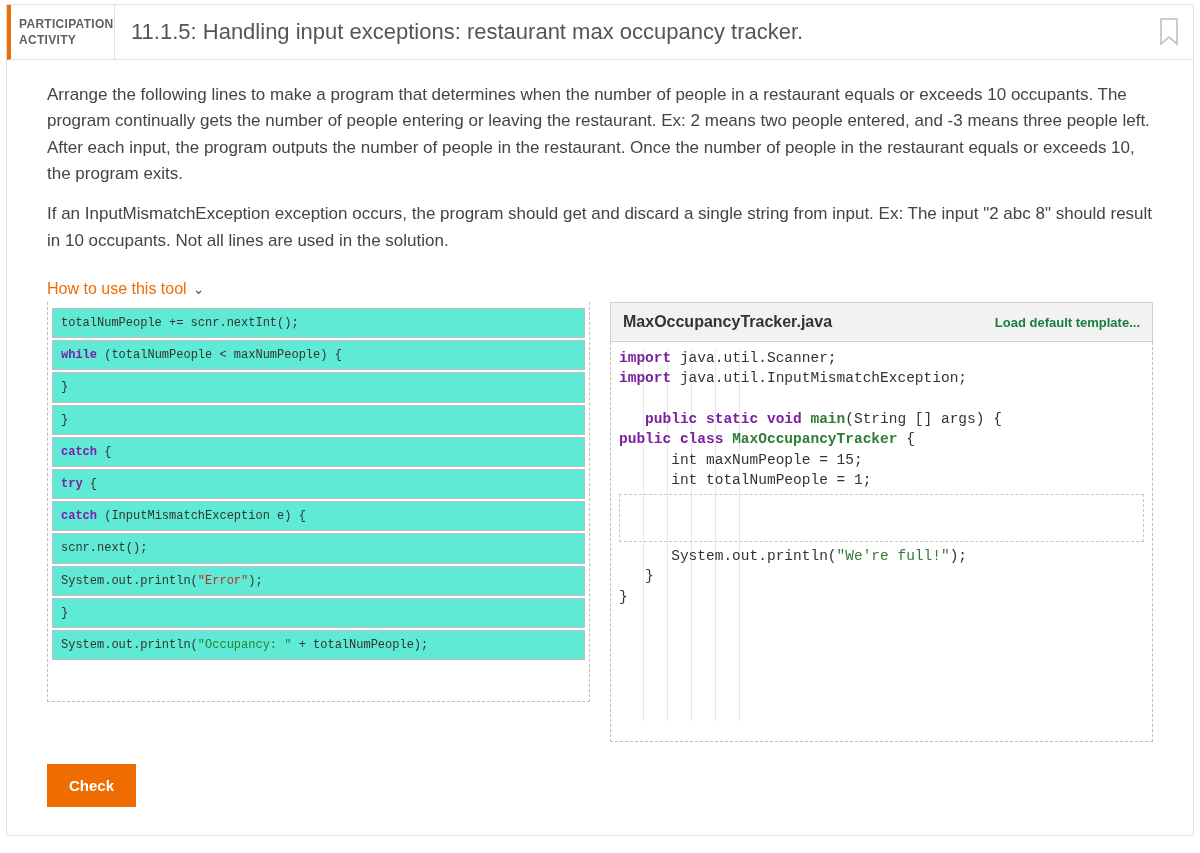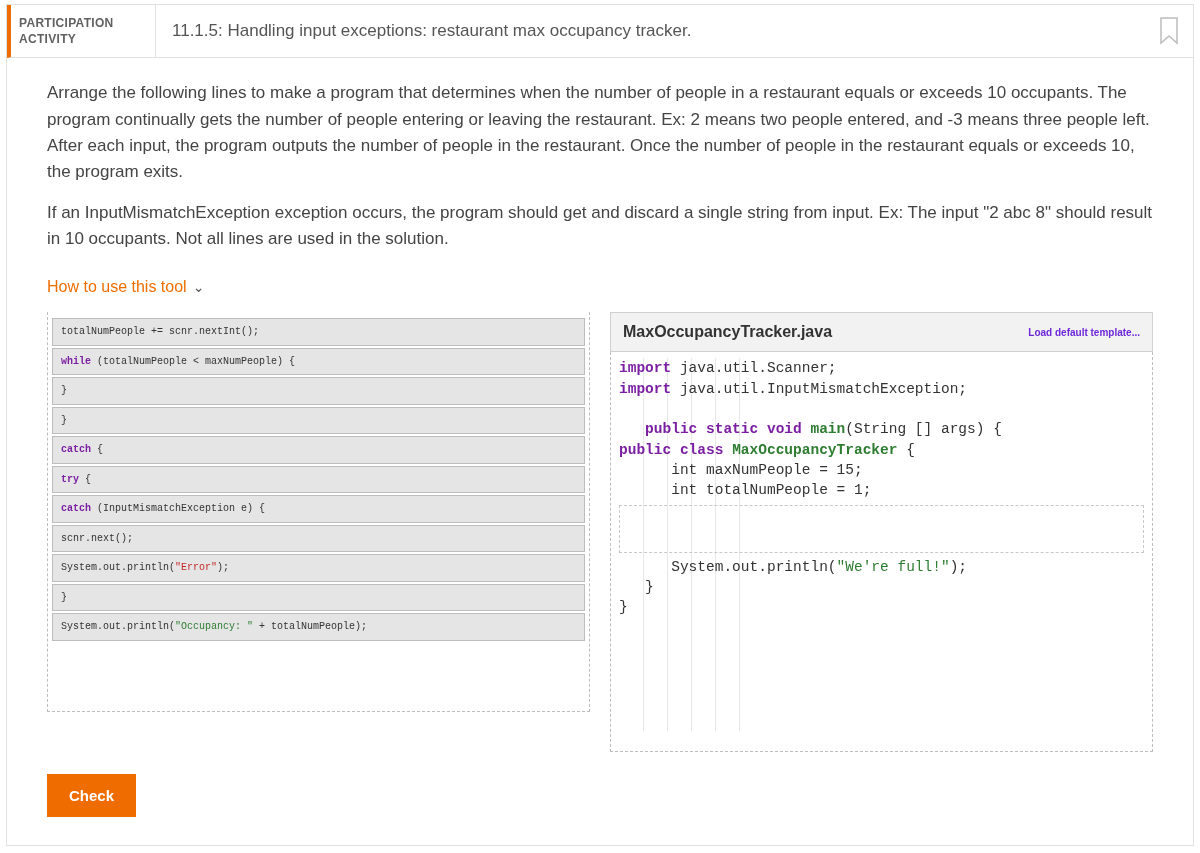--- a/index.html
+++ b/index.html
@@ -14,35 +14,35 @@
     margin: 4px 6px;
     background: #fff;
   }
   .activity-header {
     display: flex;
     align-items: stretch;
     border-bottom: 1px solid #e0e0e0;
     border-left: 4px solid #ef6c00;
   }
   .activity-kind {
-    width: 145px;
+    width: 104px;
     padding: 10px 8px;
     font-size: 12px;
     font-weight: 700;
     color: #616161;
     letter-spacing: 0.3px;
     line-height: 1.35;
     border-right: 1px solid #e0e0e0;
     display: flex;
     align-items: center;
   }
   .activity-title {
     flex: 1;
     padding: 14px 16px;
-    font-size: 17px;
+    font-size: 22px;
     color: #555;
     display: flex;
     align-items: center;
   }
   .bookmark {
     width: 40px;
     display: flex;
     align-items: center;
     justify-content: center;
     padding-right: 8px;
@@ -51,21 +51,21 @@
   .activity-body { padding: 22px 40px 28px 40px; }
   .instructions p {
     font-size: 17px;
     line-height: 1.55;
     color: #444;
     margin-bottom: 14px;
   }
   .how-to {
     color: #ef6c00;
     font-size: 16px;
-    margin: 12px 0 16px 0;
+    margin: 12px 0 4px 0;
     cursor: pointer;
     display: inline-flex;
     align-items: center;
     gap: 6px;
   }
   .chev { font-size: 14px; color: #555; }
   .workspace {
     display: flex;
     gap: 20px;
     align-items: flex-start;
@@ -76,39 +76,39 @@
     justify-content: space-between;
     align-items: center;
     background: #f2f2f2;
     border: 1px solid #d0d0d0;
     padding: 10px 12px;
     font-size: 16px;
     font-weight: 700;
     color: #333;
   }
   .load-default {
-    color: #6d28d9;
-    font-weight: 700;
-    font-size: 10px;
+    color: #15803d;
+    font-weight: 700;
+    font-size: 13px;
     cursor: pointer;
     margin-left: 37px;
   }
   .unused-list {
     border: 1px dashed #bdbdbd;
     border-top: none;
     padding: 4px 0 4px 0;
     min-height: 400px;
   }
   .code-tile {
     border: 1px solid #bdbdbd;
-    background: #e5e5e5;
+    background: #5eead4;
     margin: 2px 4px;
     padding: 6px 8px;
     font-family: "Courier New", Courier, monospace;
-    font-size: 10px;
+    font-size: 12px;
     white-space: pre;
     cursor: grab;
     line-height: 1.35;
   }
   .code-area {
     border: 1px dashed #bdbdbd;
     border-top: none;
     padding: 6px 8px 20px 8px;
     font-family: "Courier New", Courier, monospace;
     font-size: 14.5px;

